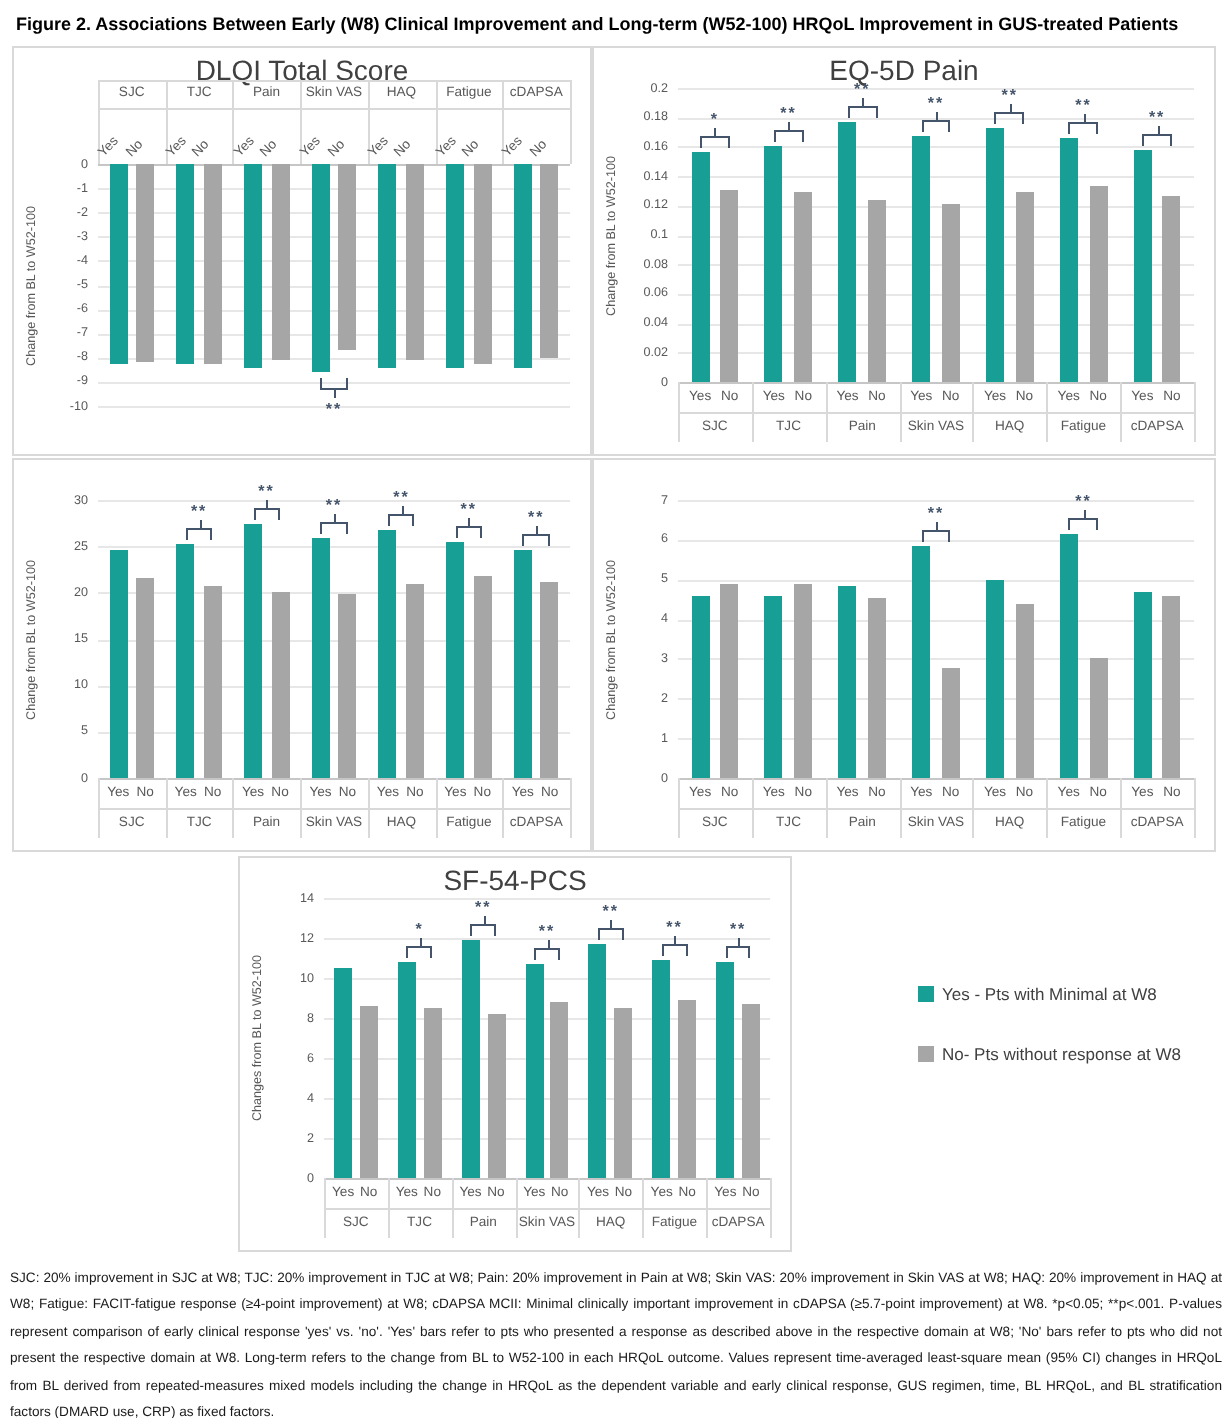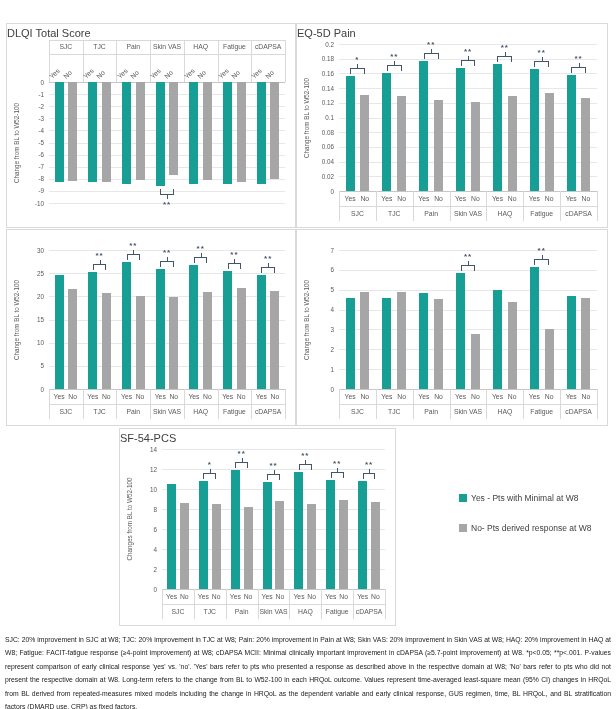--- a/index.html
+++ b/index.html
@@ -15,22 +15,22 @@
   .panel {
     position:absolute; background:#ffffff; border:1px solid #d9d9d9;
   }
   .panel-dlqi      { left:6px;   top:23px;  width:290px; height:205px; }
   .panel-eq5d-index{ left:296px; top:23px;  width:312px; height:205px; }
   .panel-eq5d-vas  { left:6px;   top:229px; width:290px; height:197px; }
   .panel-sf36-mcs  { left:296px; top:229px; width:312px; height:197px; }
   .panel-sf36-pcs  { left:119px; top:428px; width:277px; height:198px; }
 
   .chart-title {
-    position:absolute; left:0; top:3px; width:100%; text-align:left;
-    font-size:11px; color:#404040;
+    position:absolute; left:0; top:3px; width:100%; text-align:center;
+    font-size:14px; color:#404040;
   }
   .ylabel {
     position:absolute; font-size:6.3px; color:#595959; white-space:nowrap;
     transform:translate(-50%,-50%) rotate(-90deg);
   }
   .gridline { position:absolute; height:1px; background:#e7e7e7; }
   .axisline { position:absolute; height:1px; background:#c6c6c6; }
   .vline    { position:absolute; width:1px;  background:#d9d9d9; }
   .hline    { position:absolute; height:1px; background:#d9d9d9; }
   .ytick {
@@ -60,20 +60,21 @@
   .legend-label { font-size:8.5px; color:#404040; }
   .footnote {
     position:absolute; left:5px; top:633px; width:606px;
     font-size:6.8px; line-height:13.4px; color:#1a1a1a; text-align:justify;
   }
 </style>
 </head>
 <body>
 
 <div class="figure">
+  <div class="figure-title">Figure 2. Associations Between Early (W8) Clinical Improvement and Long-term (W52-100) HRQoL Improvement in GUS-treated Patients</div>
 
   <div class="panel panel-dlqi">
       <div class="chart-title">DLQI Total Score</div>
       <div class="ylabel" style="left: 9px; top: 118.5px;">Change from BL to W52-100</div>
       <div class="axisline" style="left: 42px; width: 236px; top: 58px;"></div>
       <div class="ytick" style="left: 0px; width: 37px; top: 54.5px;">0</div>
       <div class="gridline" style="left: 42px; width: 236px; top: 70.1px;"></div>
       <div class="ytick" style="left: 0px; width: 37px; top: 66.6px;">-1</div>
       <div class="gridline" style="left: 42px; width: 236px; top: 82.2px;"></div>
       <div class="ytick" style="left: 0px; width: 37px; top: 78.7px;">-2</div>
@@ -470,18 +471,18 @@
       <div class="bracket up" style="left: 242.7px; width: 12.7429px; top: 43.5px; height: 6px;"></div>
       <div class="stem" style="left: 249.071px; top: 39.5px; height: 4px;"></div>
       <div class="siglab" style="left: 239.071px; width: 20px; top: 32.5px;">**</div>
     </div>
 
   <div class="legend">
     <div class="legend-item legend-item-0">
       <span class="legend-swatch" style="background: rgb(23, 158, 149);"></span><span class="legend-label">Yes - Pts with Minimal at W8</span>
     </div>
     <div class="legend-item legend-item-1">
-      <span class="legend-swatch" style="background: rgb(166, 166, 166);"></span><span class="legend-label">No- Pts derived response at W8</span>
+      <span class="legend-swatch" style="background: rgb(166, 166, 166);"></span><span class="legend-label">No- Pts without response at W8</span>
     </div>
   </div>
 
   <div class="footnote">SJC: 20% improvement in SJC at W8; TJC: 20% improvement in TJC at W8; Pain: 20% improvement in Pain at W8; Skin VAS: 20% improvement in Skin VAS at W8; HAQ: 20% improvement in HAQ at W8; Fatigue: FACIT-fatigue response (≥4-point improvement) at W8; cDAPSA MCII: Minimal clinically important improvement in cDAPSA (≥5.7-point improvement) at W8. *p&lt;0.05; **p&lt;.001. P-values represent comparison of early clinical response 'yes' vs. 'no'. 'Yes' bars refer to pts who presented a response as described above in the respective domain at W8; 'No' bars refer to pts who did not present the respective domain at W8. Long-term refers to the change from BL to W52-100 in each HRQoL outcome. Values represent time-averaged least-square mean (95% CI) changes in HRQoL from BL derived from repeated-measures mixed models including the change in HRQoL as the dependent variable and early clinical response, GUS regimen, time, BL HRQoL, and BL stratification factors (DMARD use, CRP) as fixed factors.</div>
 </div>
 
 </body></html>

